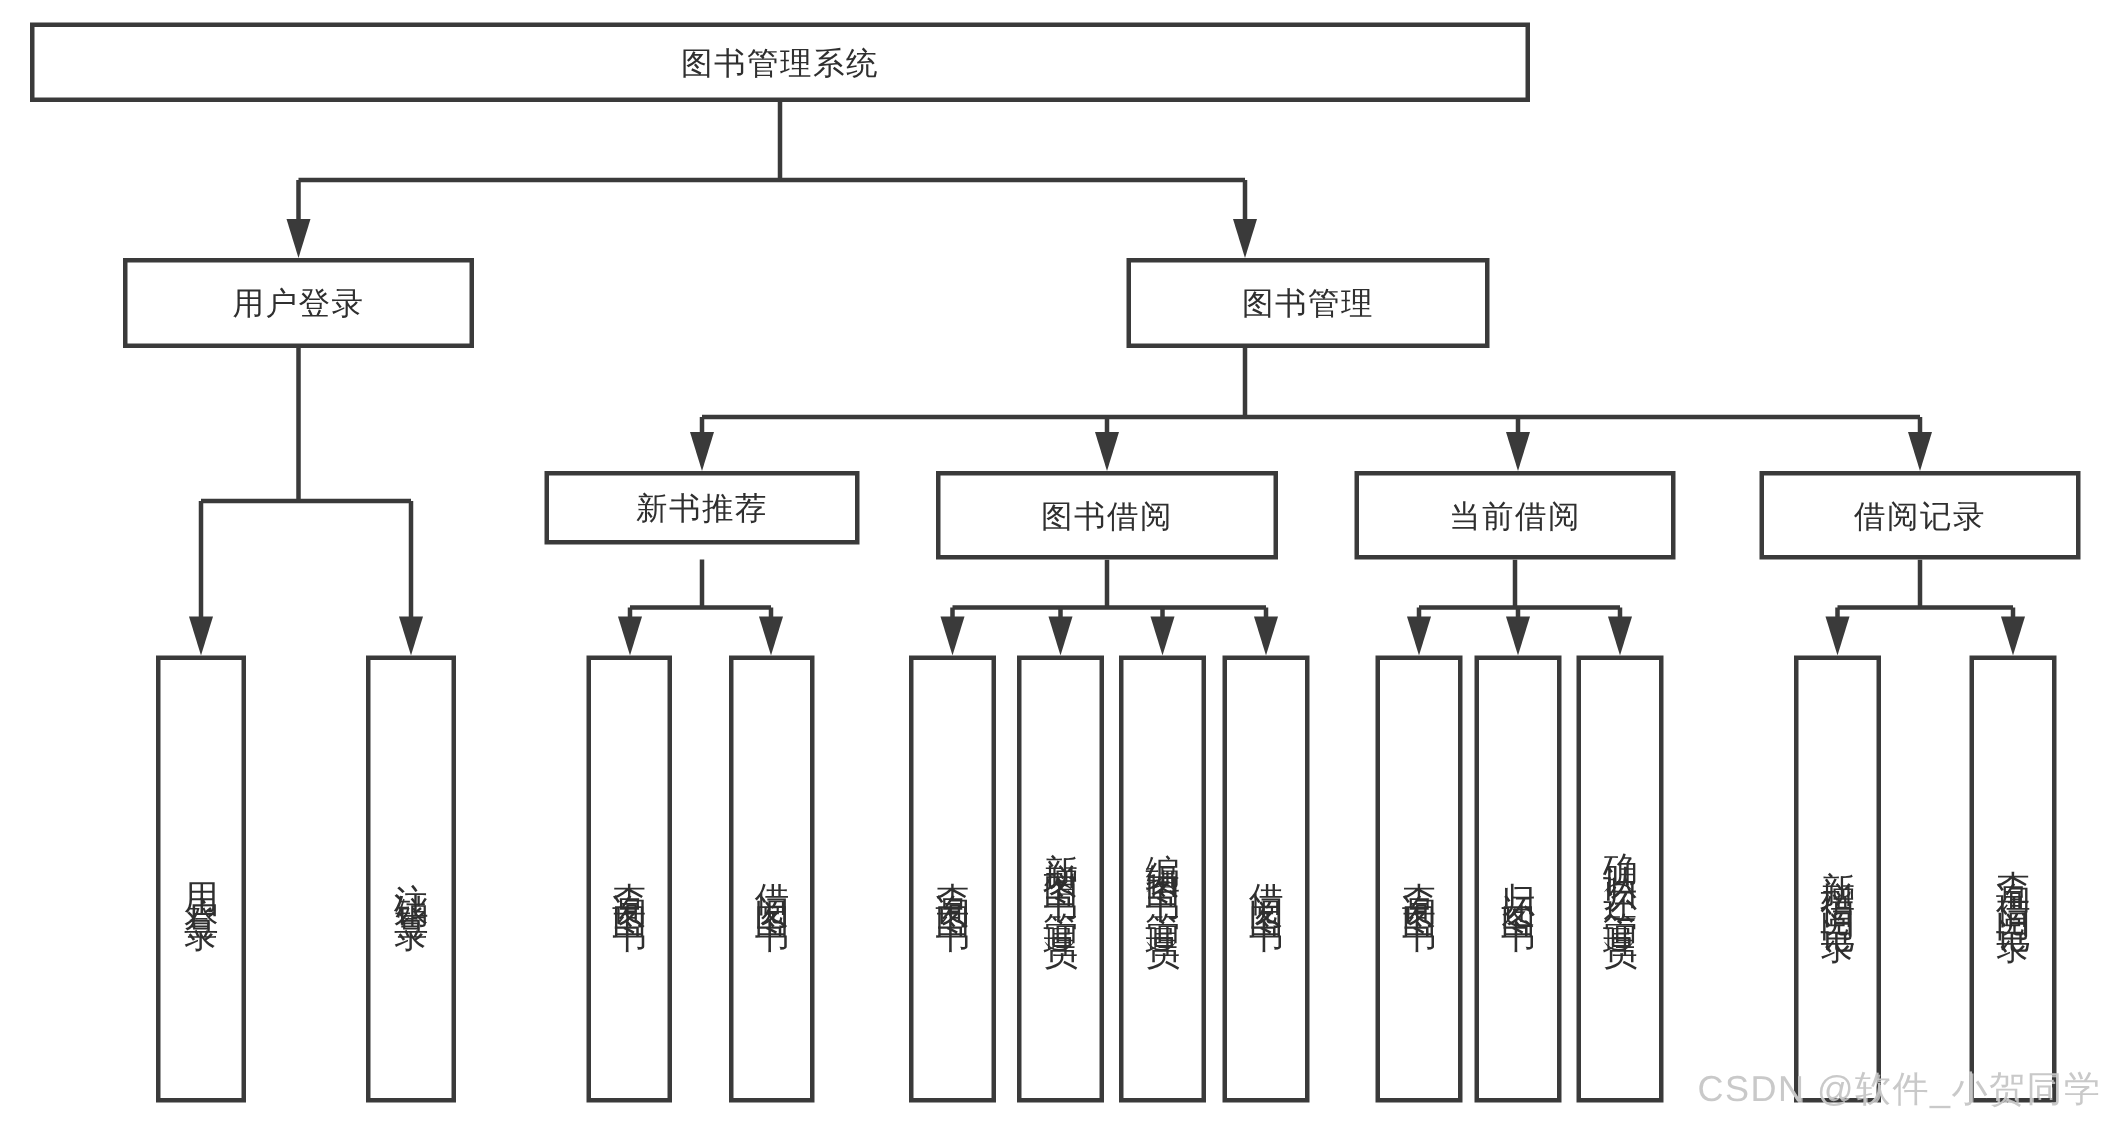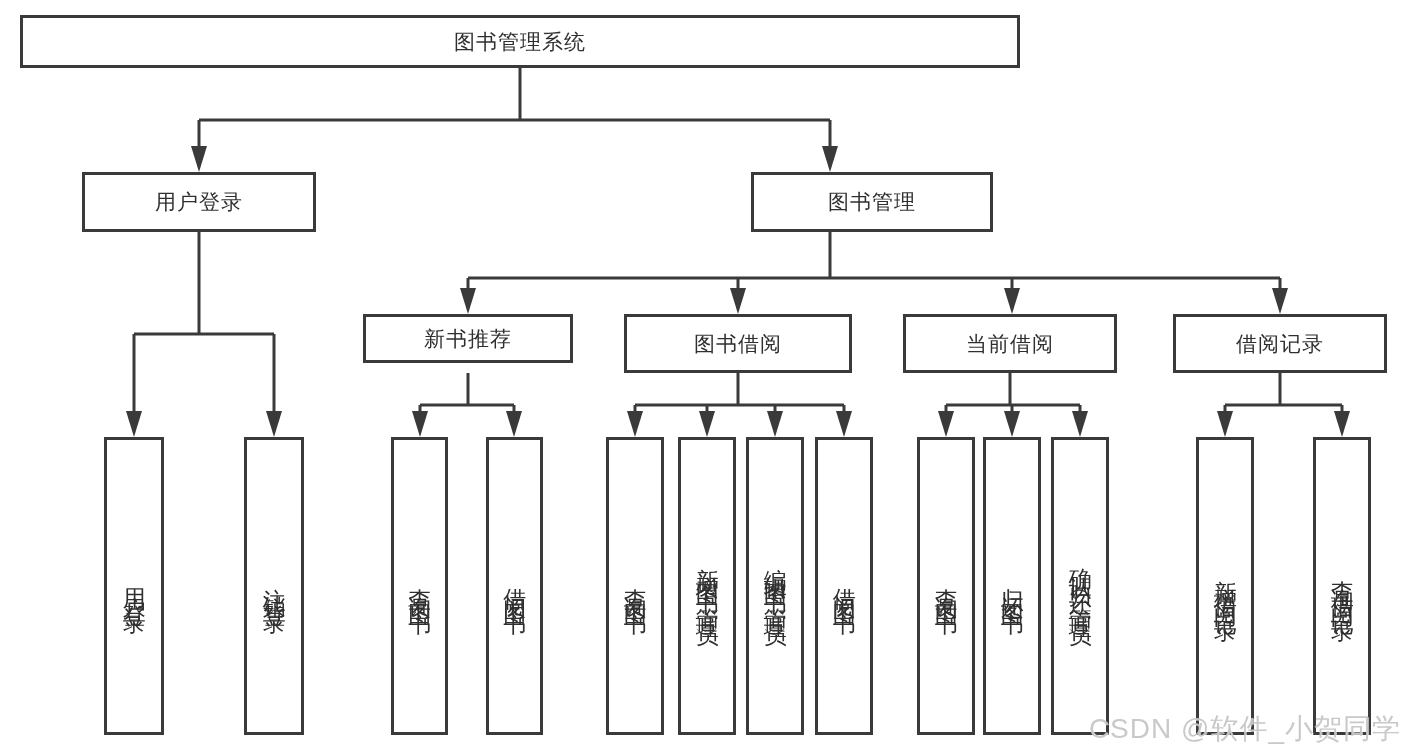--- a/index.html
+++ b/index.html
@@ -43,21 +43,21 @@
   .leaf-3{left:391px;width:57px;}  .leaf-4{left:486px;width:57px;}
   .leaf-5{left:606px;width:58px;}  .leaf-6{left:678px;width:58px;}
   .leaf-7{left:746px;width:58px;}  .leaf-8{left:815px;width:58px;}
   .leaf-9{left:917px;width:58px;}  .leaf-10{left:983px;width:58px;}
   .leaf-11{left:1051px;width:58px;} .leaf-12{left:1196px;width:58px;}
   .leaf-13{left:1313px;width:58px;}
   #watermark{
     position:absolute;
     right:4px;top:710px;
     z-index:5;
-    font-size:28px;
+    font-size:24px;
     color:rgba(198,198,198,0.95);
     text-shadow:1px 1px 0 rgba(255,255,255,0.6);
     letter-spacing:1px;
     white-space:nowrap;
   }
 </style>
 </head>
 <body>
 
 <div id="canvas">

